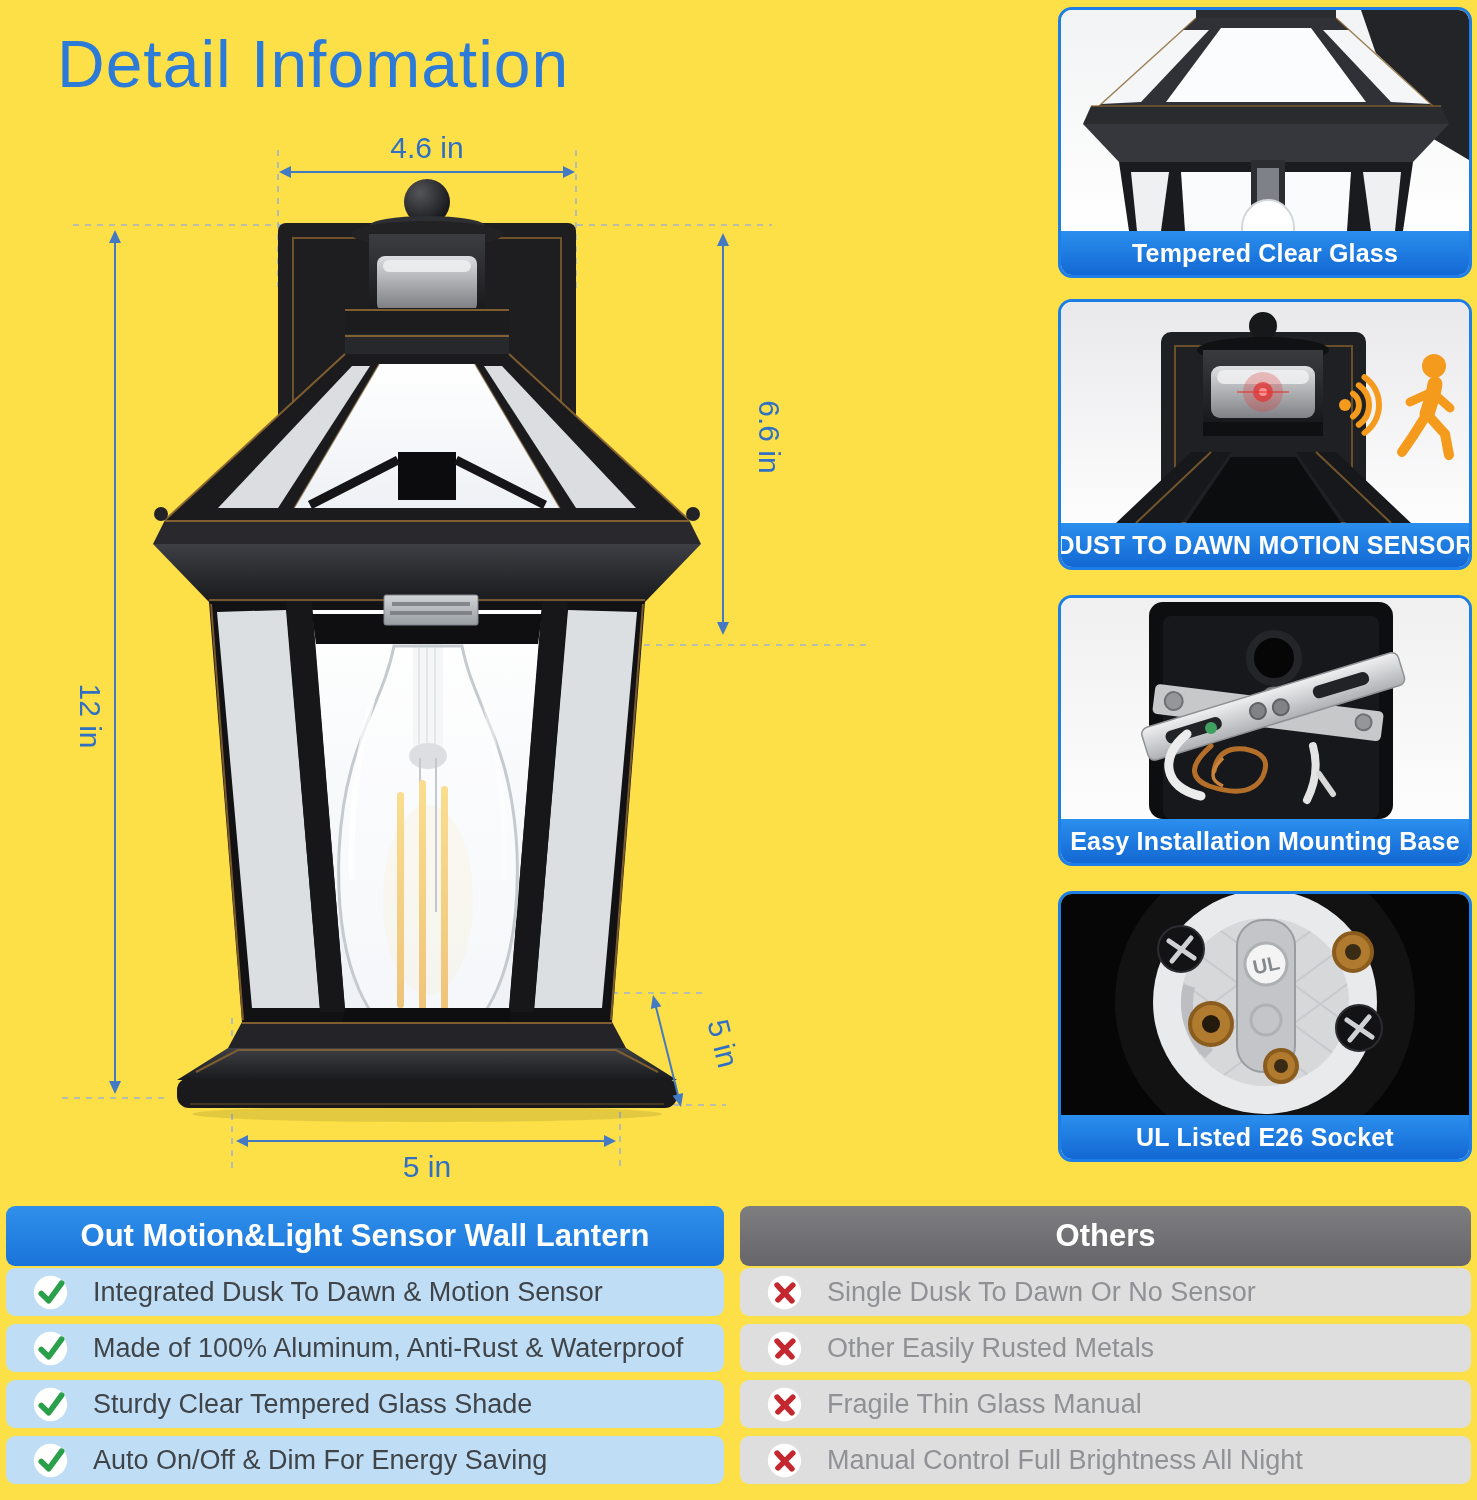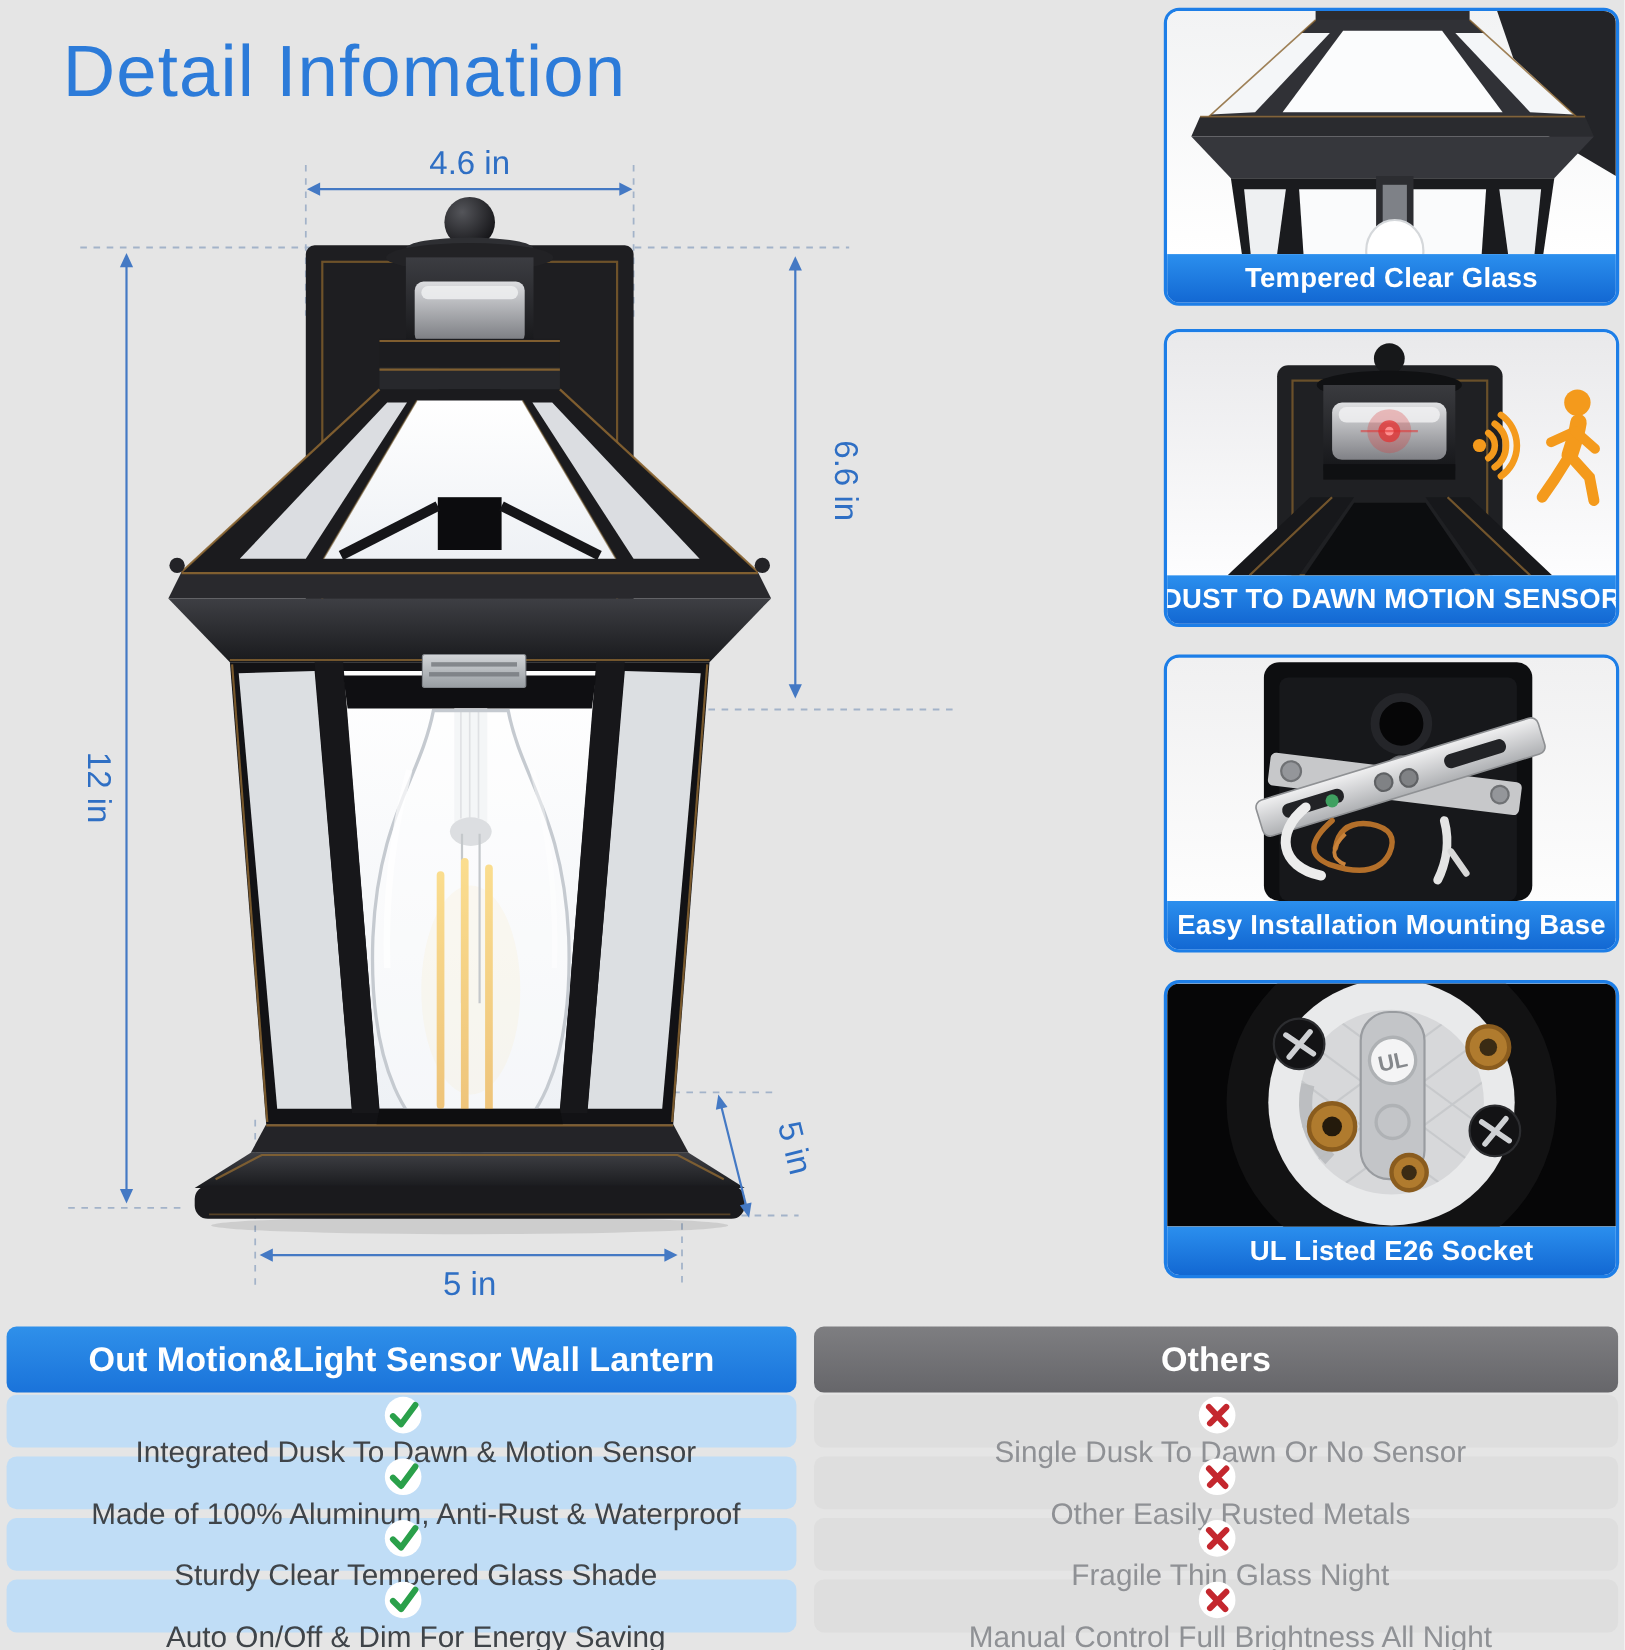--- a/index.html
+++ b/index.html
@@ -1,16 +1,16 @@
 <!DOCTYPE html>
 <html><head>
 <meta charset="utf-8">
 <style>
   html,body{margin:0;padding:0;background:#ffffff;}
-  #stage{position:relative;width:1477px;height:1500px;background:#e5e5e5;overflow:hidden;
+  #stage{position:relative;width:1477px;height:1500px;background:#fde047;overflow:hidden;
          font-family:"Liberation Sans",sans-serif;}
   
   .page-title{position:absolute;left:57px;top:26px;font-size:66px;font-weight:400;
               color:#2c7bd9;letter-spacing:1px;}
   
   .diagram-svg{position:absolute;left:0;top:0;}
   
   .card{position:absolute;left:1058px;width:408px;height:265px;border:3px solid #1d7ee7;
         border-radius:14px;overflow:hidden;background:#ffffff;}
   .card .photo{width:100%;height:221px;}
@@ -21,21 +21,21 @@
   
   .compare{position:absolute;top:1206px;left:0;width:1477px;}
   .col{position:absolute;top:0;}
   .col.left{left:6px;width:718px;}
   .col.right{left:740px;width:731px;}
   .hdr{height:60px;border-radius:9px;color:#fff;font-size:31px;font-weight:bold;
        display:flex;align-items:center;justify-content:center;margin-bottom:2px;}
   .hdr.blue{background:linear-gradient(180deg,#2f90ea,#1a73da);}
   .hdr.gray{background:linear-gradient(180deg,#7e7e81,#66666a);}
   .row{height:48px;border-radius:9px;margin-bottom:8px;display:flex;align-items:center;
-       padding-left:26px;box-sizing:border-box;font-size:27px;flex-direction:column;}
+       padding-left:26px;box-sizing:border-box;font-size:27px;}
   .row.blue{background:#c0ddf6;color:#3f4449;}
   .row.gray{background:#dedede;color:#8f9195;}
   .row .ic{width:37px;height:37px;margin-right:24px;flex:0 0 auto;}
   .row .ic svg{display:block;width:100%;height:100%;}
 </style>
 </head>
 <body>
 
 <div id="stage">
 
@@ -433,21 +433,21 @@
           </span>
         <span>Other Easily Rusted Metals</span>
       </div>
       <div class="row gray">
         <span class="ic">
             <svg viewBox="0 0 40 40">
           <circle cx="20" cy="20" r="18" fill="#ffffff"></circle>
           <path d="M12,12 L28,29 M29,12 L13,28" stroke="#c4272e" stroke-width="6" stroke-linecap="round"></path>
             </svg>
           </span>
-        <span>Fragile Thin Glass Night</span>
+        <span>Fragile Thin Glass Manual</span>
       </div>
       <div class="row gray">
         <span class="ic">
             <svg viewBox="0 0 40 40">
           <circle cx="20" cy="20" r="18" fill="#ffffff"></circle>
           <path d="M12,12 L28,29 M29,12 L13,28" stroke="#c4272e" stroke-width="6" stroke-linecap="round"></path>
             </svg>
           </span>
         <span>Manual Control Full Brightness All Night</span>
       </div>

